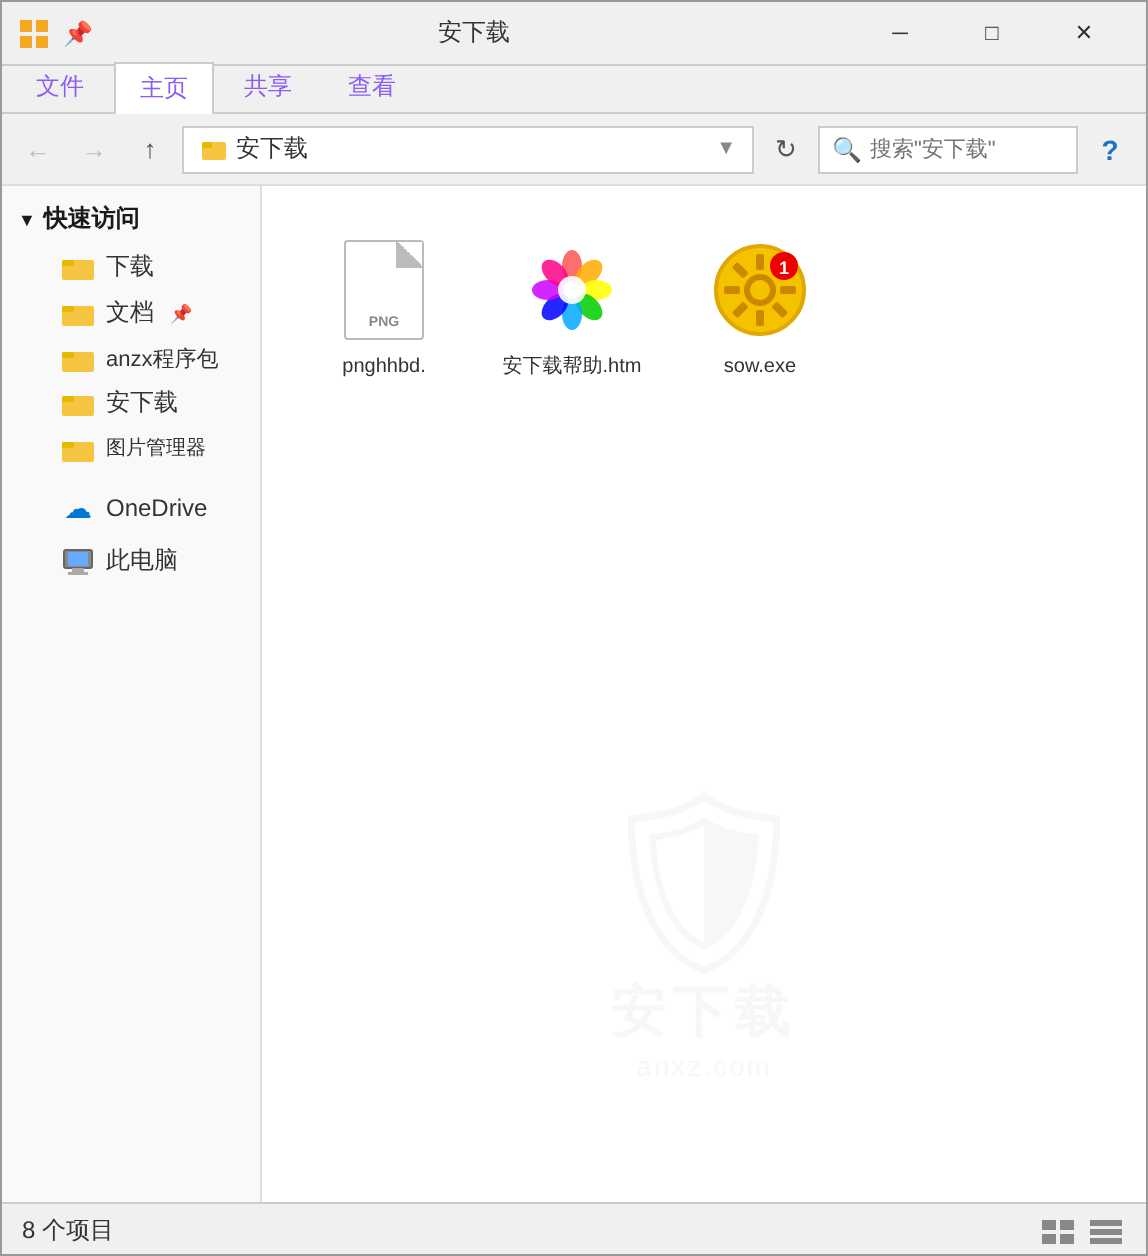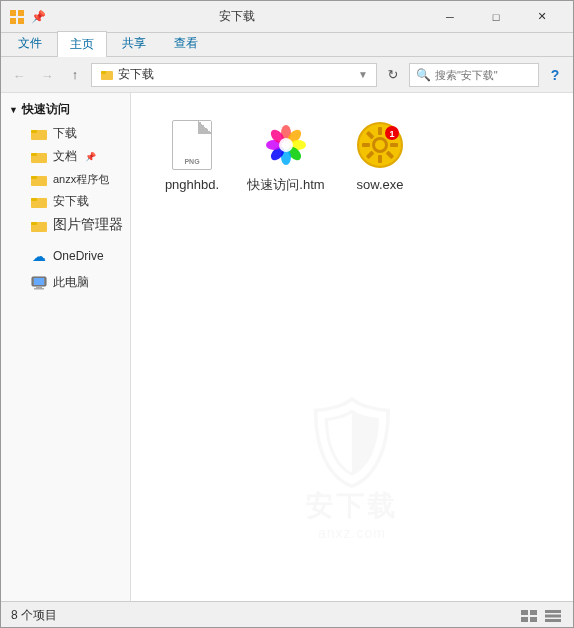--- a/index.html
+++ b/index.html
@@ -61,21 +61,21 @@
       background: #f0f0f0;
       display: flex;
       align-items: flex-end;
       padding: 0 4px;
       border-bottom: 1px solid #ccc;
     }
     .ribbon-tab {
       padding: 4px 12px;
       font-size: 12px;
       cursor: pointer;
-      color: #0369a1;
+      color: #8b5cf6;
       border: 1px solid transparent;
       border-bottom: none;
       margin-right: 2px;
     }
     .ribbon-tab.active {
       background: #fff;
       border-color: #ccc;
       position: relative;
       bottom: -1px;
       z-index: 1;
@@ -251,21 +251,21 @@
     }
     .file-item-icon {
       width: 48px;
       height: 56px;
       display: flex;
       align-items: center;
       justify-content: center;
       margin-bottom: 4px;
     }
     .file-item-label {
-      font-size: 13px;
+      font-size: 10px;
       text-align: center;
       color: #333;
       word-break: break-word;
       line-height: 1.3;
     }
 
     
     .generic-file {
       width: 40px;
       height: 50px;
@@ -415,21 +415,21 @@
       </span>
       <span>安下载</span>
     </div>
     <div class="sidebar-item">
       <span class="sidebar-icon">
         <svg width="16" height="13" viewBox="0 0 16 13">
             <rect x="0" y="3" width="16" height="10" rx="1" fill="#f5c542"></rect>
             <rect x="0" y="3" width="6" height="3" rx="1" fill="#e6b800"></rect>
           </svg>
       </span>
-      <span style="font-size:14px;">图片管理器</span>
+      <span style="font-size:10px;">图片管理器</span>
     </div>
 
     <div style="height:8px;"></div>
 
     <div class="sidebar-item">
       <span class="sidebar-icon onedrive-icon">☁</span>
       <span>OneDrive</span>
     </div>
 
     <div style="height:4px;"></div>
@@ -480,21 +480,21 @@
             <ellipse cx="22" cy="10" rx="5" ry="8" fill="#fa0" opacity="0.85" transform="rotate(45 22 22)"></ellipse>
             <ellipse cx="22" cy="10" rx="5" ry="8" fill="#ff0" opacity="0.85" transform="rotate(90 22 22)"></ellipse>
             <ellipse cx="22" cy="10" rx="5" ry="8" fill="#0c0" opacity="0.85" transform="rotate(135 22 22)"></ellipse>
             <ellipse cx="22" cy="10" rx="5" ry="8" fill="#0af" opacity="0.85" transform="rotate(180 22 22)"></ellipse>
             <ellipse cx="22" cy="10" rx="5" ry="8" fill="#00f" opacity="0.85" transform="rotate(225 22 22)"></ellipse>
             <ellipse cx="22" cy="10" rx="5" ry="8" fill="#c0f" opacity="0.85" transform="rotate(270 22 22)"></ellipse>
             <ellipse cx="22" cy="10" rx="5" ry="8" fill="#f08" opacity="0.85" transform="rotate(315 22 22)"></ellipse>
             <circle cx="22" cy="22" r="7" fill="#fff" opacity="0.9"></circle>
           </svg>
         </div>
-        <div class="file-item-label">快速访问.htm</div>
+        <div class="file-item-label">安下载帮助.htm</div>
       </div>
 
       <div class="file-item">
         <div class="file-item-icon">
 
           <svg width="48" height="48" viewBox="0 0 48 48">
             <circle cx="24" cy="24" r="22" fill="#f5c200"></circle>
 
             <circle cx="24" cy="24" r="22" fill="none" stroke="#e0a800" stroke-width="2"></circle>
 

